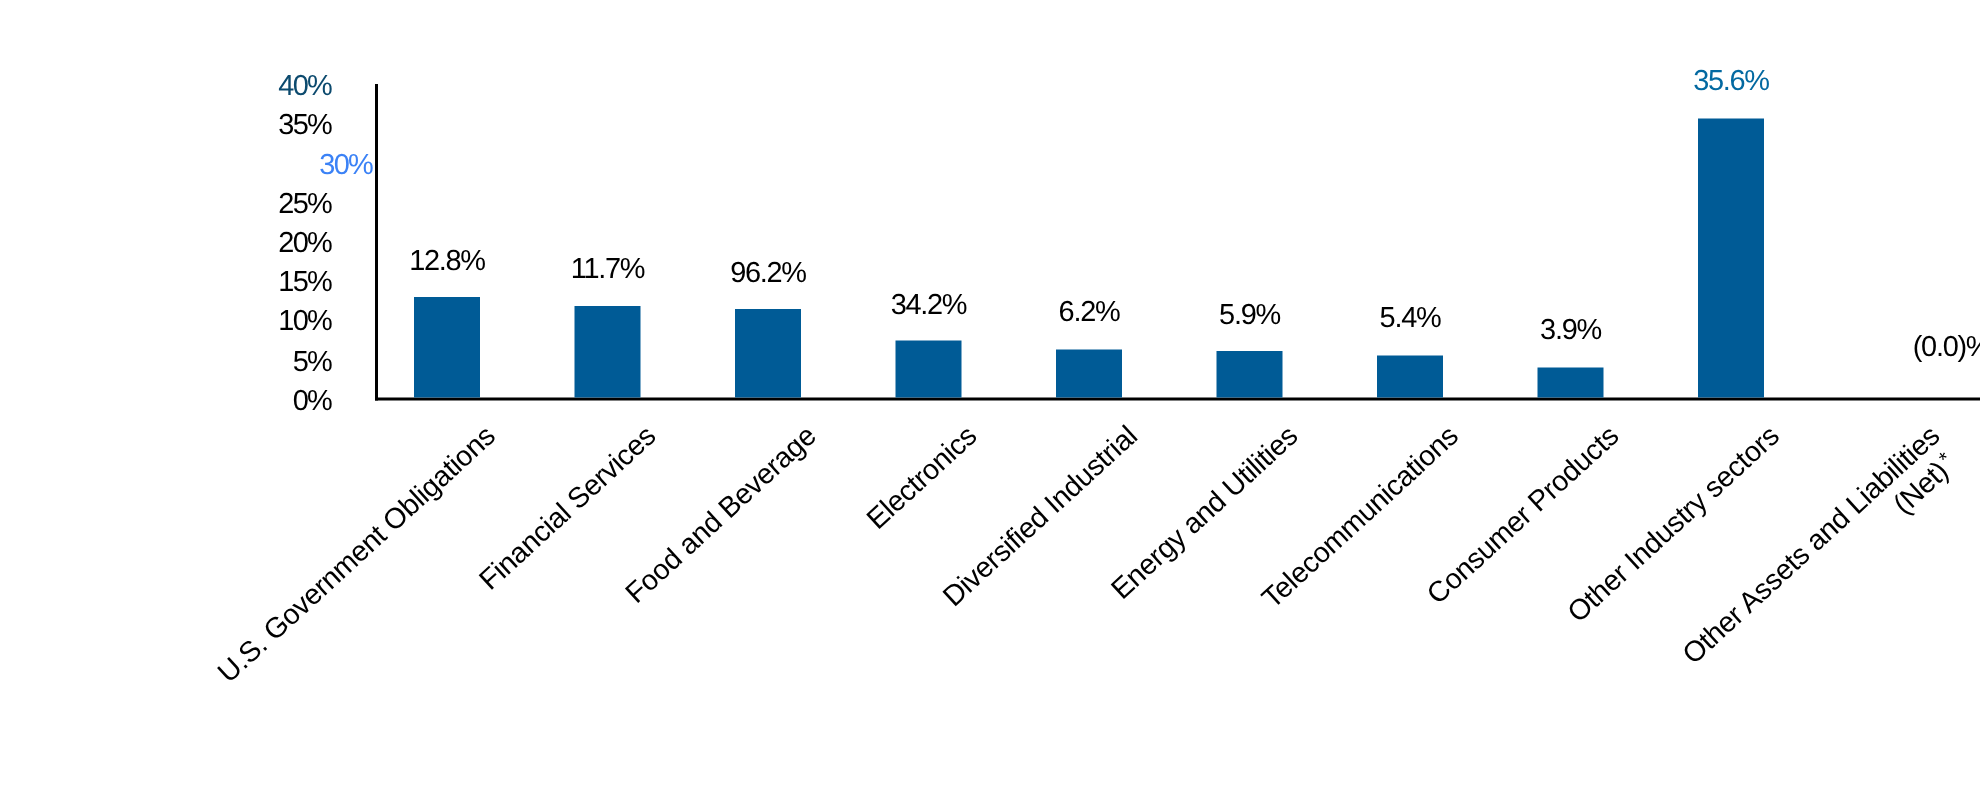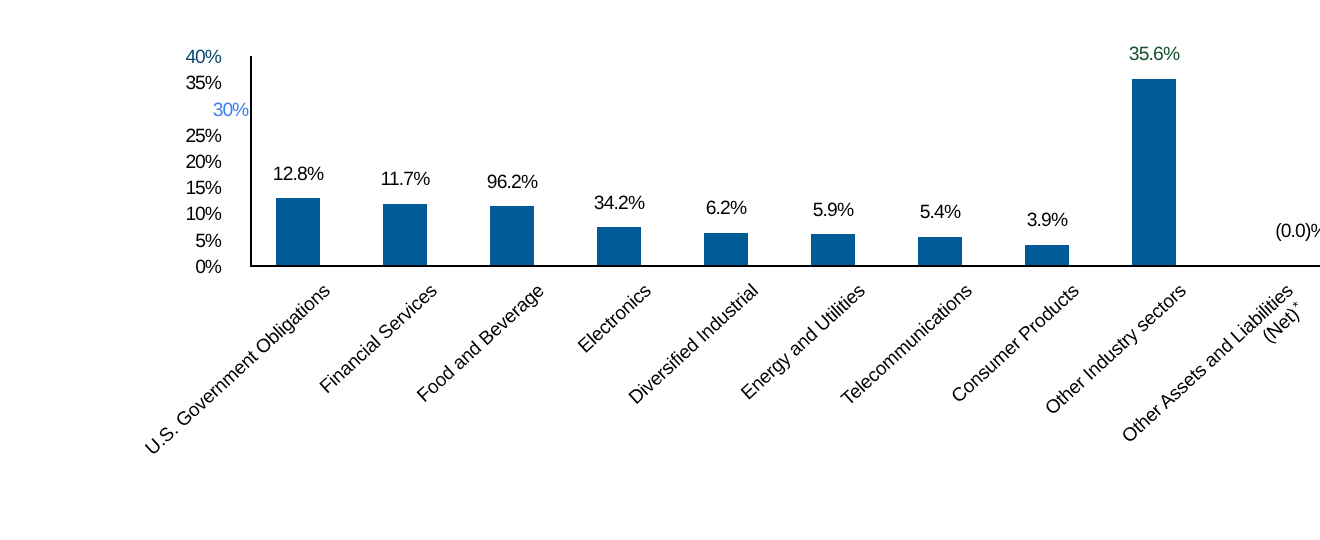--- a/index.html
+++ b/index.html
@@ -48,21 +48,21 @@
   <div class="bar" style="left: 1132px; width: 44px; top: 78.545px; height: 186.455px; background: rgb(0, 91, 150);"></div>
 
   <div class="dlabel" style="left: 238px; width: 120px; top: 164.66px; color: rgb(0, 0, 0);">12.8%</div>
   <div class="dlabel" style="left: 345px; width: 120px; top: 170.421px; color: rgb(0, 0, 0);">11.7%</div>
   <div class="dlabel" style="left: 452px; width: 120px; top: 172.516px; color: rgb(0, 0, 0);">96.2%</div>
   <div class="dlabel" style="left: 559px; width: 120px; top: 193.99px; color: rgb(0, 0, 0);">34.2%</div>
   <div class="dlabel" style="left: 666px; width: 120px; top: 199.227px; color: rgb(0, 0, 0);">6.2%</div>
   <div class="dlabel" style="left: 773px; width: 120px; top: 200.799px; color: rgb(0, 0, 0);">5.9%</div>
   <div class="dlabel" style="left: 880px; width: 120px; top: 203.417px; color: rgb(0, 0, 0);">5.4%</div>
   <div class="dlabel" style="left: 987px; width: 120px; top: 211.274px; color: rgb(0, 0, 0); text-align: center;">3.9%</div>
-  <div class="dlabel" style="left: 1094px; width: 120px; top: 45.245px; color: #14532d;">35.6%</div>
+  <div class="dlabel" style="left: 1094px; width: 120px; top: 45.245px; color: #0369a1;">35.6%</div>
   <div class="dlabel" style="left: 1241px; width: 120px; top: 221.8px; color: rgb(0, 0, 0);">(0.0)%</div>
 
   <div class="catlabel" style="color: rgb(0, 0, 0); transform: translate(-680.93px, 278.95px) rotate(-42.5deg);">U.S. Government Obligations</div>
   <div class="catlabel" style="color: rgb(0, 0, 0); transform: translate(-573.93px, 278.95px) rotate(-42.5deg);">Financial Services</div>
   <div class="catlabel" style="color: rgb(0, 0, 0); transform: translate(-466.93px, 278.95px) rotate(-42.5deg);">Food and Beverage</div>
   <div class="catlabel" style="color: rgb(0, 0, 0); transform: translate(-359.93px, 278.95px) rotate(-42.5deg);">Electronics</div>
   <div class="catlabel" style="color: rgb(0, 0, 0); transform: translate(-252.93px, 278.95px) rotate(-42.5deg);">Diversified Industrial</div>
   <div class="catlabel" style="color: rgb(0, 0, 0); transform: translate(-145.93px, 278.95px) rotate(-42.5deg);">Energy and Utilities</div>
   <div class="catlabel" style="color: rgb(0, 0, 0); transform: translate(-38.93px, 278.95px) rotate(-42.5deg);">Telecommunications</div>
   <div class="catlabel" style="color: rgb(0, 0, 0); transform: translate(68.07px, 278.95px) rotate(-42.5deg);">Consumer Products</div>

